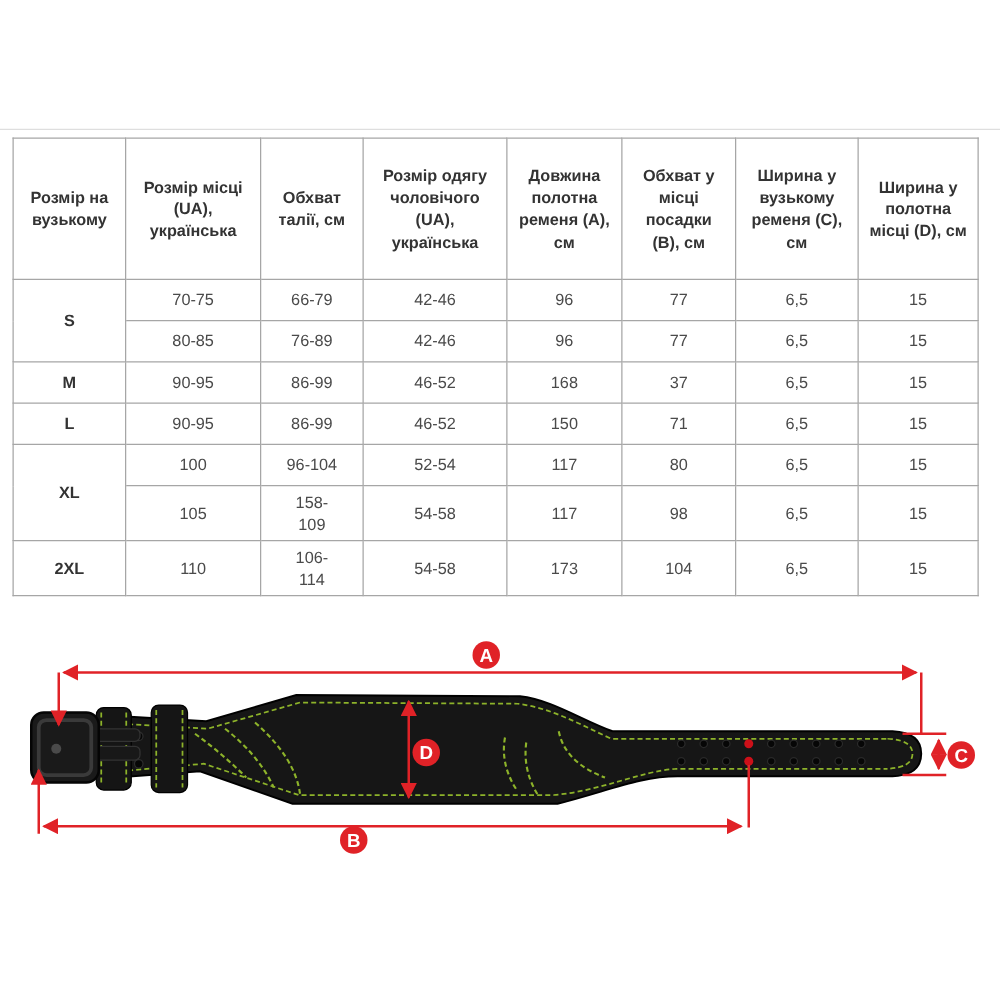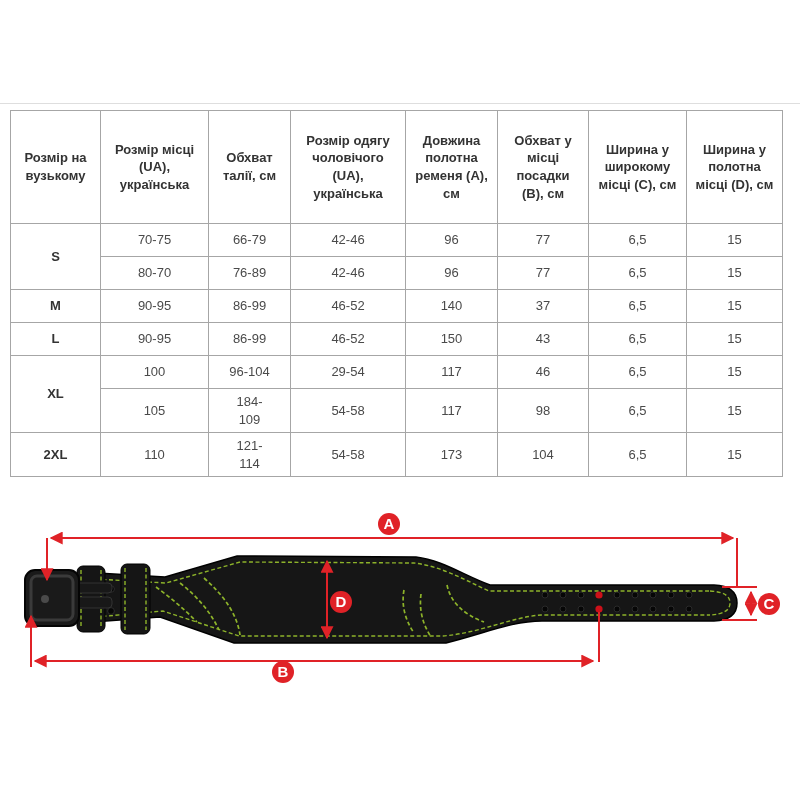--- a/index.html
+++ b/index.html
@@ -40,88 +40,88 @@
         <col style="width:96px">
     </colgroup>
     <thead>
       <tr>
           <th>Розмір на вузькому</th>
           <th>Розмір місці (UA), українська</th>
           <th>Обхват талії, см</th>
           <th>Розмір одягу чоловічого (UA), українська</th>
           <th>Довжина полотна ременя (А), см</th>
           <th>Обхват у місці посадки (В), см</th>
-          <th>Ширина у широкому місці (С), см</th>
+          <th>Ширина у вузькому ременя (С), см</th>
           <th>Ширина у полотна місці (D), см</th>
         </tr>
     </thead>
     <tbody>
         <tr>
           <td class="size-cell" rowspan="2">S</td>
           <td>70-75</td>
           <td>66-79</td>
           <td>42-46</td>
           <td>96</td>
           <td>77</td>
           <td>6,5</td>
           <td>15</td>
         </tr>
         <tr>
-          <td>80-70</td>
+          <td>80-85</td>
           <td>76-89</td>
           <td>42-46</td>
           <td>96</td>
           <td>77</td>
           <td>6,5</td>
           <td>15</td>
         </tr>
         <tr>
           <td class="size-cell" rowspan="1">M</td>
           <td>90-95</td>
           <td>86-99</td>
           <td>46-52</td>
-          <td>140</td>
+          <td>168</td>
           <td>37</td>
           <td>6,5</td>
           <td>15</td>
         </tr>
         <tr>
           <td class="size-cell" rowspan="1">L</td>
           <td>90-95</td>
           <td>86-99</td>
           <td>46-52</td>
           <td>150</td>
-          <td>43</td>
+          <td>71</td>
           <td>6,5</td>
           <td>15</td>
         </tr>
         <tr>
           <td class="size-cell" rowspan="2">XL</td>
           <td>100</td>
           <td>96-104</td>
-          <td>29-54</td>
+          <td>52-54</td>
           <td>117</td>
-          <td>46</td>
+          <td>80</td>
           <td>6,5</td>
           <td>15</td>
         </tr>
         <tr>
           <td>105</td>
-          <td>184-
+          <td>158-
 109</td>
           <td>54-58</td>
           <td>117</td>
           <td>98</td>
           <td>6,5</td>
           <td>15</td>
         </tr>
         <tr>
           <td class="size-cell" rowspan="1">2XL</td>
           <td>110</td>
-          <td>121-
+          <td>106-
 114</td>
           <td>54-58</td>
           <td>173</td>
           <td>104</td>
           <td>6,5</td>
           <td>15</td>
         </tr>
       </tbody>
   </table>
 </div>

